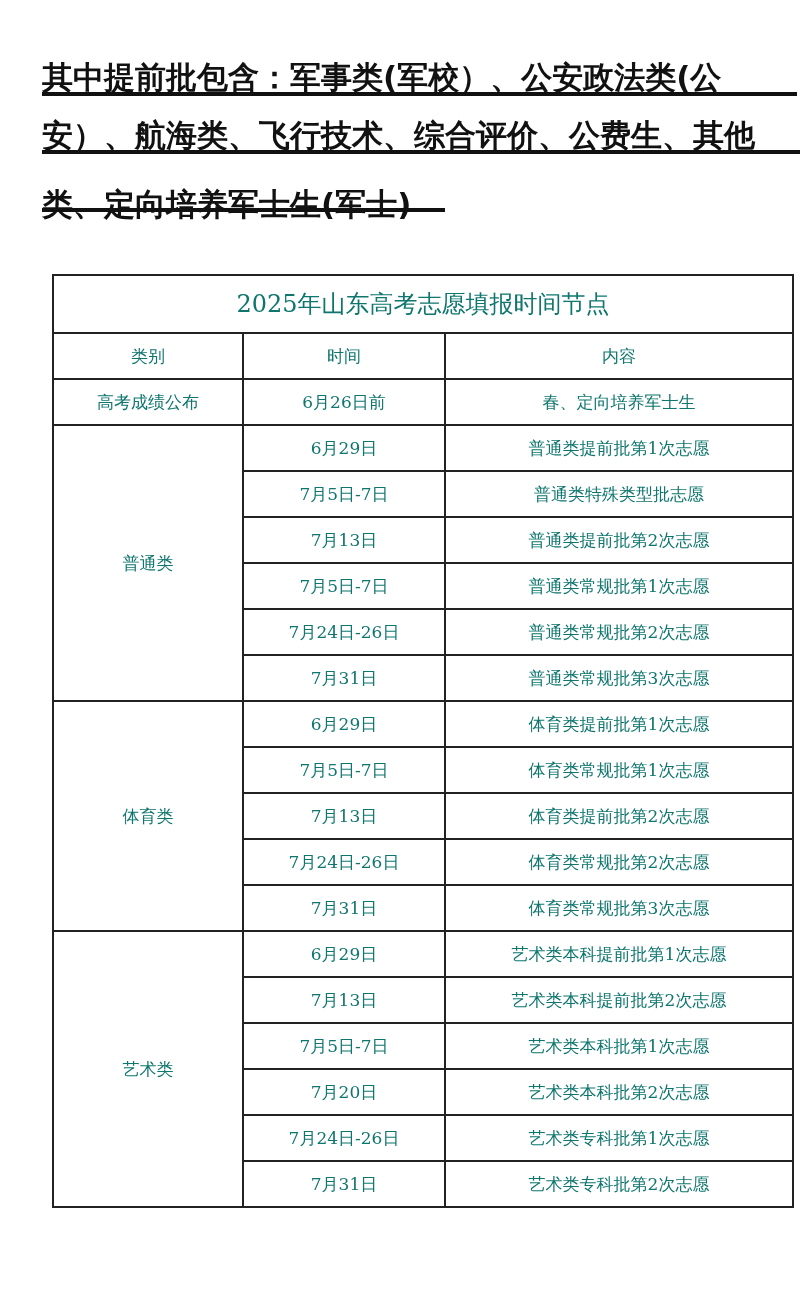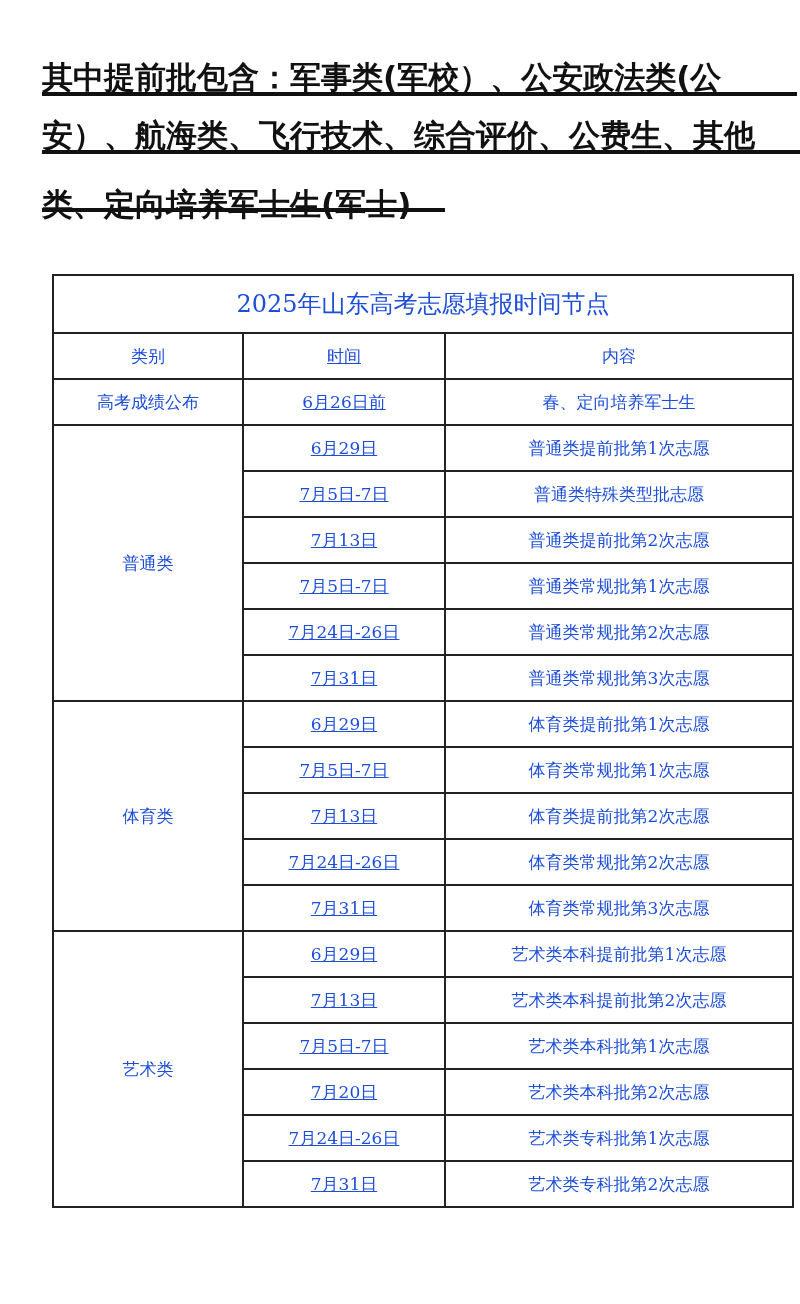--- a/index.html
+++ b/index.html
@@ -1,24 +1,24 @@
 <!DOCTYPE html>
 <html><head>
 <meta charset="utf-8">
 <style>
   html,body{margin:0;padding:0;background:#fff;}
   body{width:800px;height:1304px;position:relative;overflow:hidden;font-family:"DejaVu Sans",sans-serif;color:#111;}
   .intro{position:absolute;left:42px;top:48px;width:760px;}
   .intro-line{position:absolute;left:0;font-size:31px;font-weight:bold;white-space:nowrap;letter-spacing:0px;line-height:40px;}
   .uline{position:absolute;left:0;height:4px;background:#111;}
   table{position:absolute;left:52px;top:274px;width:742px;border-collapse:collapse;font-family:"DejaVu Serif",serif;}
-  td{border:2px solid #222;text-align:center;font-size:17px;padding:0;height:44px;color:#1d4ed8;}
+  td{border:2px solid #222;text-align:center;font-size:17px;padding:0;height:44px;color:#0f766e;}
   td.title{font-size:24px;height:56px;}
   td.c1{width:188px;}
-  td.c2{width:200px;text-decoration:underline;}
+  td.c2{width:200px;}
 </style>
 </head>
 <body>
 
 <div class="intro">
   <div class="intro-line" style="top:9px">其中提前批包含：军事类(军校）、公安政法类(公</div>
   <div class="uline" style="top:44px;width:755px"></div>
   <div class="intro-line" style="top:67px">安）、航海类、飞行技术、综合评价、公费生、其他</div>
   <div class="uline" style="top:102px;width:760px"></div>
   <div class="intro-line" style="top:136px">类、定向培养军士生(军士)</div>

